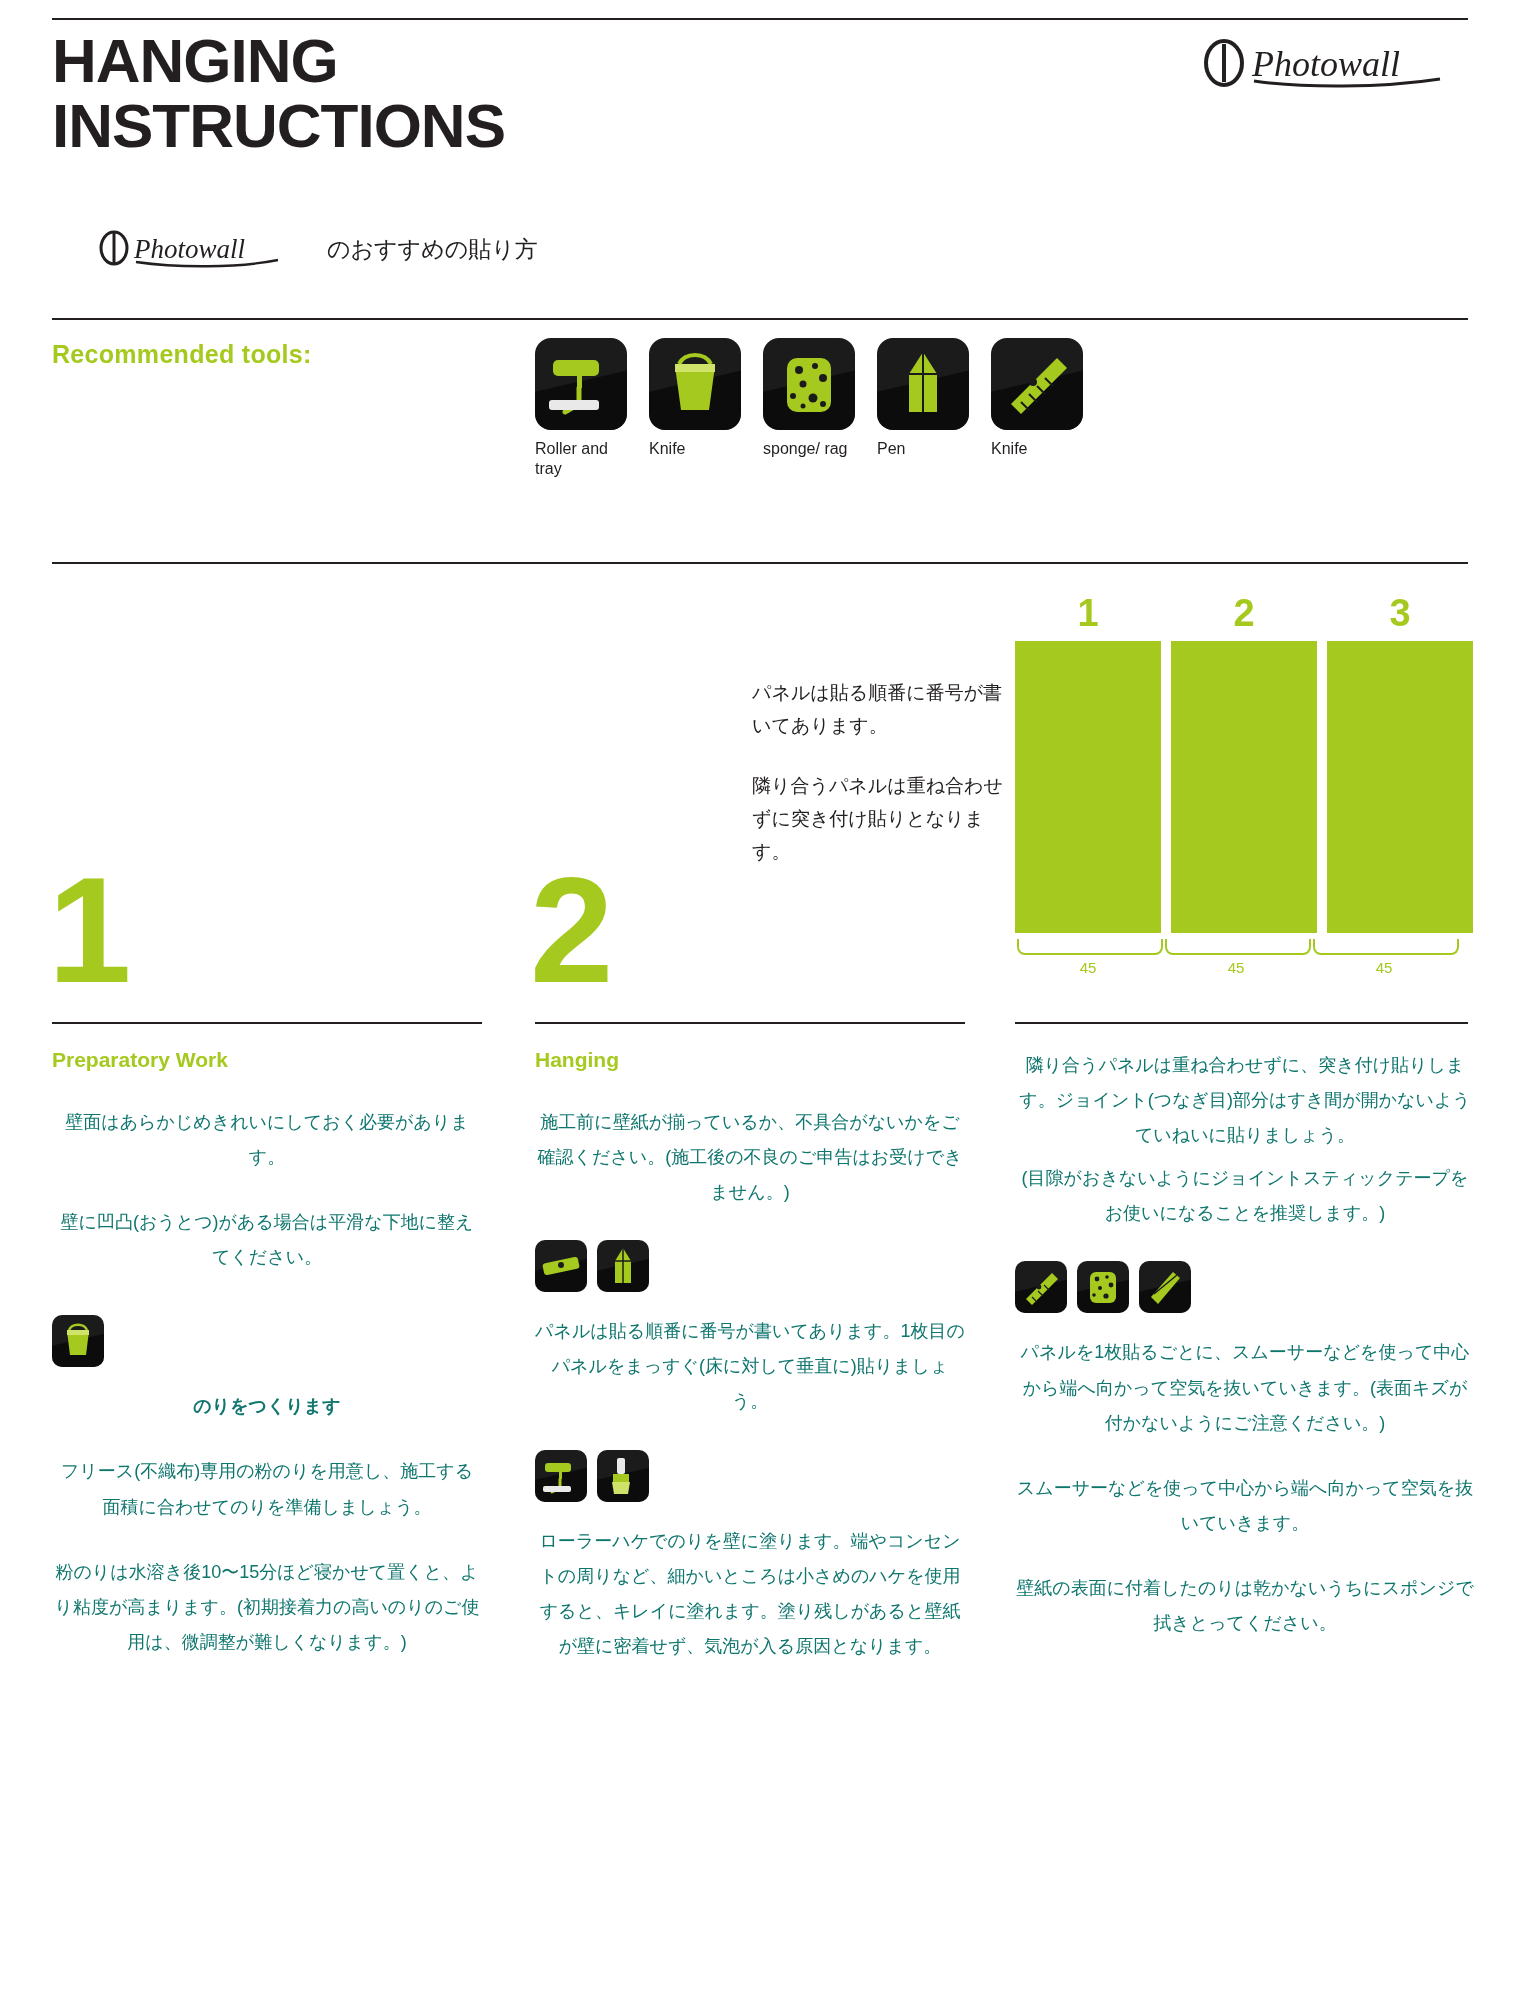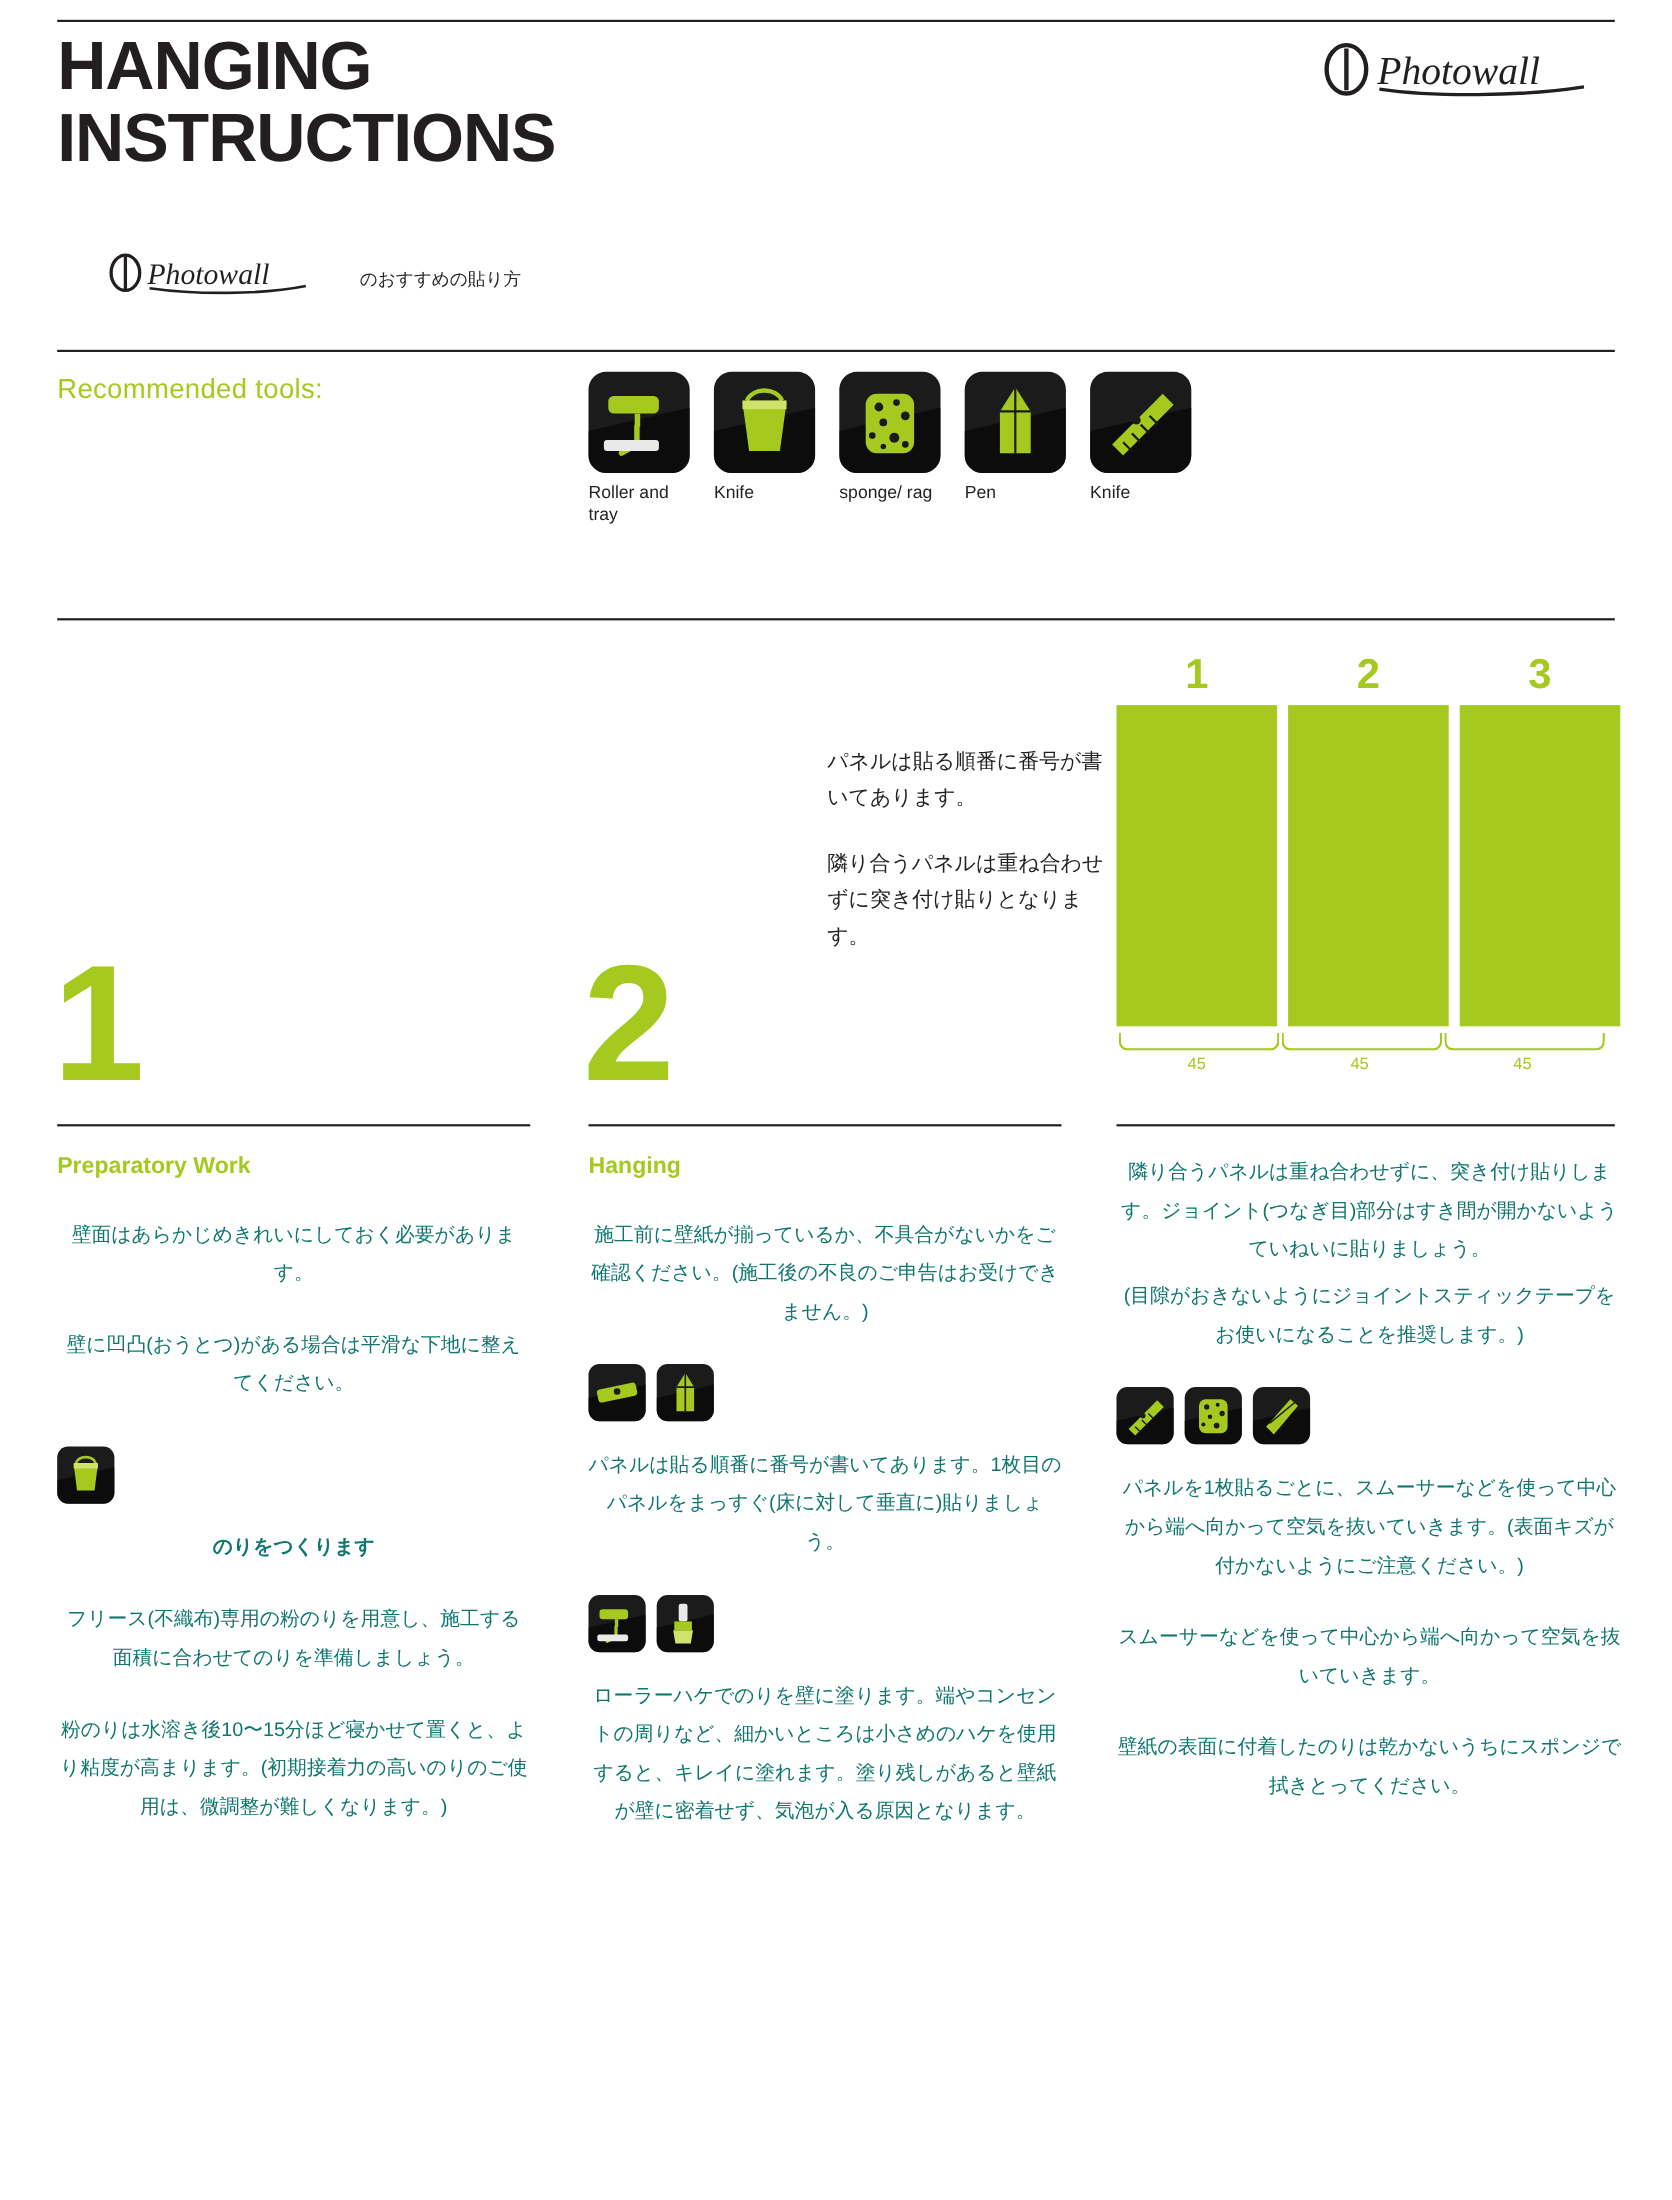--- a/index.html
+++ b/index.html
@@ -42,31 +42,31 @@
   }
   .subtitle-row {
     position: absolute;
     left: 98px; top: 228px;
     display: flex;
     align-items: flex-end;
     gap: 14px;
   }
   .logo-small { width: 215px; height: 40px; }
   .subtitle-jp {
-    font-size: 16px;
+    font-size: 23px;
     color: #231f20;
     padding-bottom: 3px;
   }
 
   
   .rec-label {
     position: absolute;
     left: 52px; top: 340px;
     font-size: 25px;
-    font-weight: normal;
+    font-weight: bold;
     color: #a5c91e;
     letter-spacing: 0.3px;
   }
   .tools {
     position: absolute;
     left: 535px; top: 338px;
     display: flex;
     gap: 22px;
   }
   .tool { width: 92px; text-align: left; }

